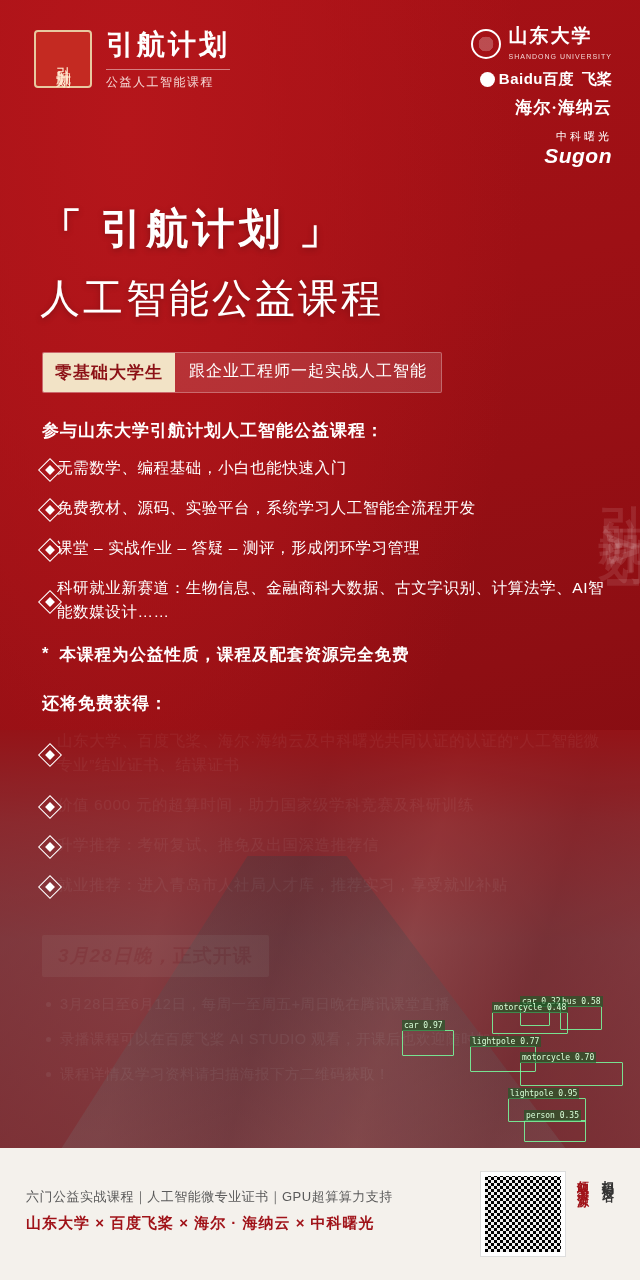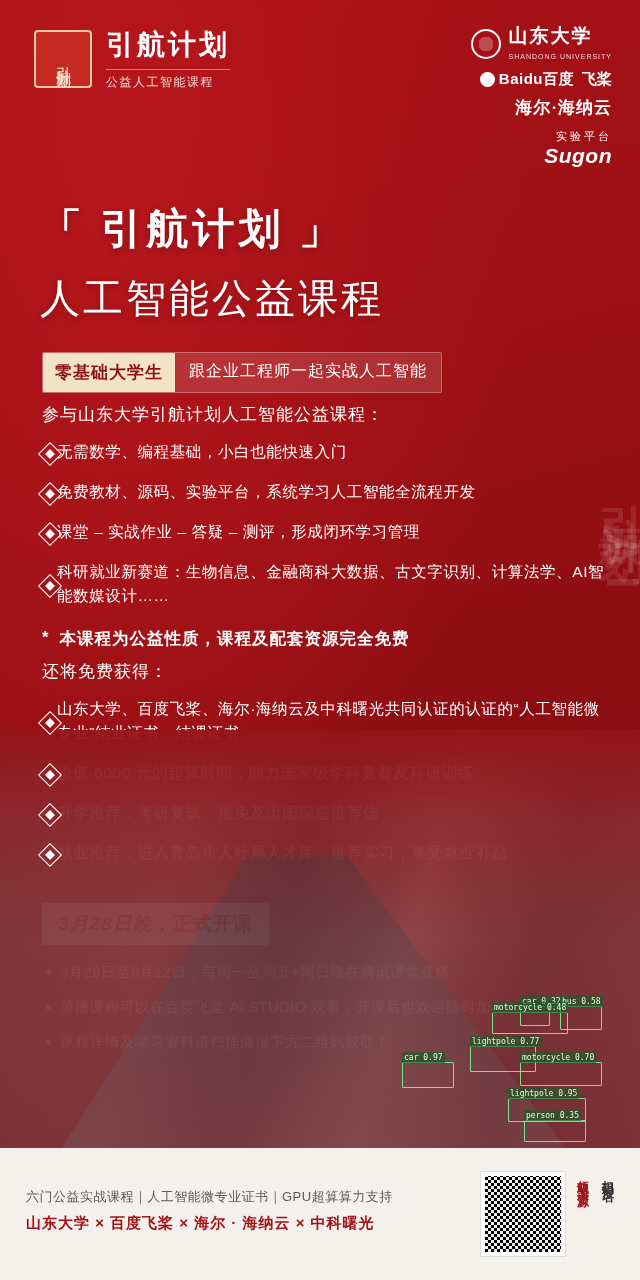--- a/index.html
+++ b/index.html
@@ -125,22 +125,22 @@
     padding: 8px 12px;
   }
   .tagline .t2 {
     color: #fff; font-size: 16px; letter-spacing: 1px;
     padding: 8px 14px;
   }
 
   
   .section { padding: 0 34px 0 42px; color: #fff; }
   .sec-head {
-    margin-top: 10px;
-    font-size: 17px; font-weight: normal; letter-spacing: 1px; color: #ffffff;
+    margin-top: 26px;
+    font-size: 17px; font-weight: bold; letter-spacing: 1px; color: #ffffff;
   }
   .bullets { margin-top: 14px; }
   .bullet {
     display: flex; align-items: center;
     margin-bottom: 16px;
   }
   .dia {
     flex: 0 0 auto; margin-top: 4px;
     width: 15px; height: 15px; position: relative;
   }
@@ -261,21 +261,21 @@
           <span class="paw"></span>
           <span>Baidu百度</span>
         </span>
         <span class="paddle">飞桨</span>
       </div>
       <div class="sponsor-row">
         <span class="haier">海尔·海纳云</span>
       </div>
       <div class="sponsor-row">
         <span>
-          <span class="sugon-cn">实验平台</span><br>
+          <span class="sugon-cn">中科曙光</span><br>
           <span class="sugon-en">Sugon</span>
         </span>
       </div>
     </div>
   </div>
 
   
   <div class="titles">
     <div class="title-main">「 引航计划 」</div>
     <div class="title-sub">人工智能公益课程</div>
@@ -351,36 +351,36 @@
       <span>录播课程可以在百度飞桨 AI STUDIO 观看，开课后也欢迎随时加入</span>
     </div>
     <div class="dot-item">
       <span class="dot"></span>
       <span>课程详情及学习资料请扫描海报下方二维码获取！</span>
     </div>
   </div>
 
   
   <div id="detections">
-      <div class="det" style="left: 402px; top: 1062px; width: 52px; height: 26px;">
+      <div class="det" style="left: 402px; top: 1030px; width: 52px; height: 26px;">
         <span>car 0.97</span>
       </div>
       <div class="det" style="left: 520px; top: 1006px; width: 30px; height: 20px;">
         <span>car 0.32</span>
       </div>
       <div class="det" style="left: 560px; top: 1006px; width: 42px; height: 24px;">
         <span>bus 0.58</span>
       </div>
       <div class="det" style="left: 492px; top: 1012px; width: 76px; height: 22px;">
         <span>motorcycle 0.48</span>
       </div>
       <div class="det" style="left: 470px; top: 1046px; width: 66px; height: 26px;">
         <span>lightpole 0.77</span>
       </div>
-      <div class="det" style="left: 520px; top: 1062px; width: 82px; height: 24px;">
+      <div class="det" style="left: 520px; top: 1062px; width: 103px; height: 24px;">
         <span>motorcycle 0.70</span>
       </div>
       <div class="det" style="left: 508px; top: 1098px; width: 78px; height: 24px; text-align: right;">
         <span>lightpole 0.95</span>
       </div>
       <div class="det" style="left: 524px; top: 1120px; width: 62px; height: 22px;">
         <span>person 0.35</span>
       </div>
     </div>
 

